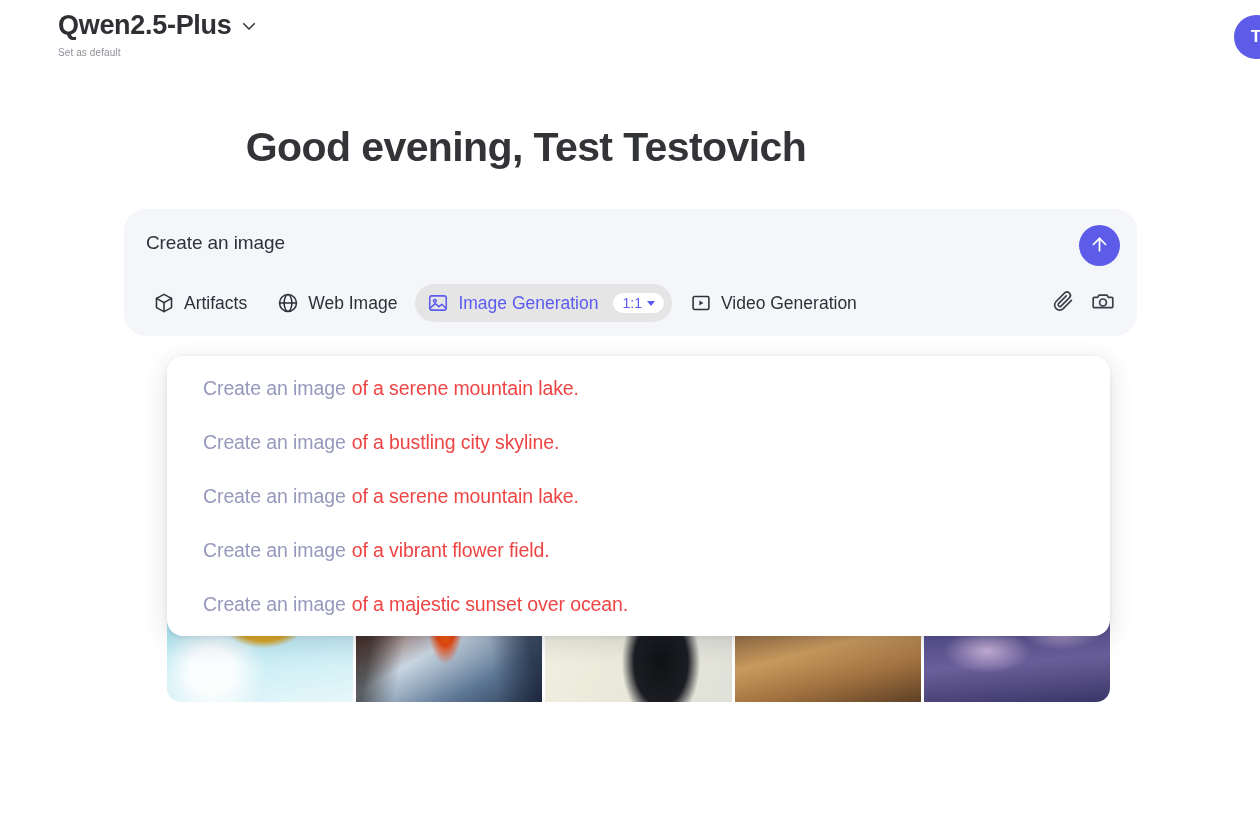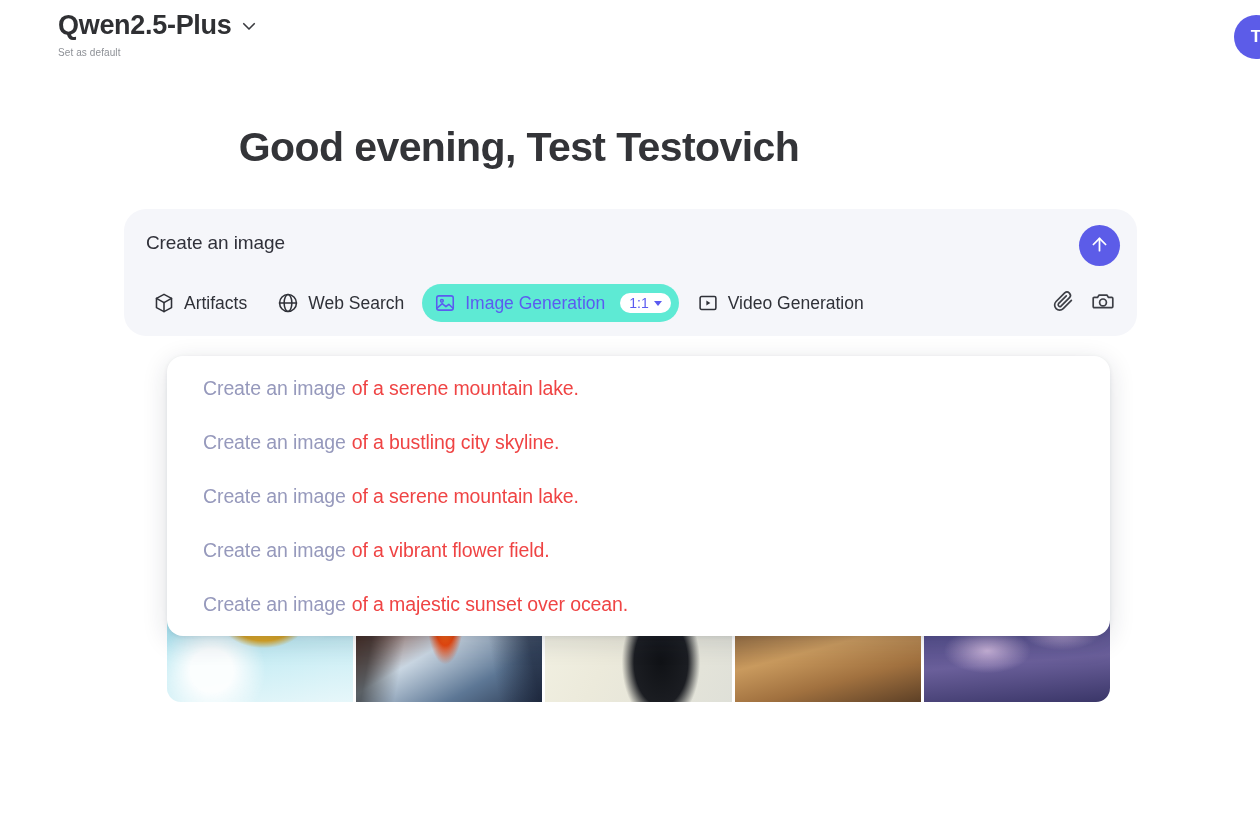--- a/index.html
+++ b/index.html
@@ -30,21 +30,21 @@
   .avatar {
     position: absolute; right: 18px; top: 15px;
     width: 44px; height: 44px; border-radius: 50%;
     background: #5c5ce8;
     display: flex; align-items: center; justify-content: center;
     color: #ffffff; font-size: 17px; font-weight: 600;
   }
 
   
   .greeting {
-    position: absolute; top: 124px; left: 5px; width: 1028px;
+    position: absolute; top: 124px; left: 12px; width: 1028px;
     text-align: center;
     font-size: 41px; font-weight: 700; color: #333438;
     letter-spacing: -0.6px;
   }
 
   
   .composer {
     position: absolute; left: 124px; top: 209px;
     width: 1013px; height: 127px;
     background: #f5f6fa;
@@ -71,21 +71,21 @@
   .chip {
     display: flex; align-items: center; gap: 9px;
     height: 38px; padding: 0 12px;
     border-radius: 19px;
     font-size: 17.5px; color: #2f3138;
     cursor: pointer; white-space: nowrap;
     background: transparent;
   }
   .chip .ico { width: 22px; height: 22px; display: block; flex: none; }
   .chip.active {
-    background: #5eead4; color: #5b5bf0;
+    background: #e5e5e5; color: #5b5bf0;
     padding-right: 8px;
     align-items: center;
   }
   .chip.active .ico { color: #5b5bf0; }
   .ratio-chip {
     display: flex; align-items: center; gap: 5px;
     background: #ffffff; border-radius: 13px;
     height: 20px; padding: 0 9px;
     font-size: 14px; color: #5b5bf0; font-weight: 500;
     margin-left: 6px;
@@ -208,21 +208,21 @@
     </div>
 
     <div class="chip">
       <span class="ico">
         <svg viewBox="0 0 24 24" fill="none" stroke="currentColor" stroke-width="1.7" stroke-linecap="round" stroke-linejoin="round">
           <circle cx="12" cy="12" r="9.2"></circle>
           <line x1="2.8" y1="12" x2="21.2" y2="12"></line>
           <ellipse cx="12" cy="12" rx="4.2" ry="9.2"></ellipse>
         </svg>
       </span>
-      <span>Web Search</span>
+      <span>Web Image</span>
     </div>
 
     <div class="chip active">
       <span class="ico">
         <svg viewBox="0 0 24 24" fill="none" stroke="currentColor" stroke-width="1.7" stroke-linecap="round" stroke-linejoin="round">
           <rect x="3" y="4.2" width="18" height="15.6" rx="2.4"></rect>
           <circle cx="8.6" cy="9.6" r="1.5"></circle>
           <path d="M3.6 17.4 9 12.6l4 3.4 3.2-2.6 4.2 4"></path>
         </svg>
       </span>

